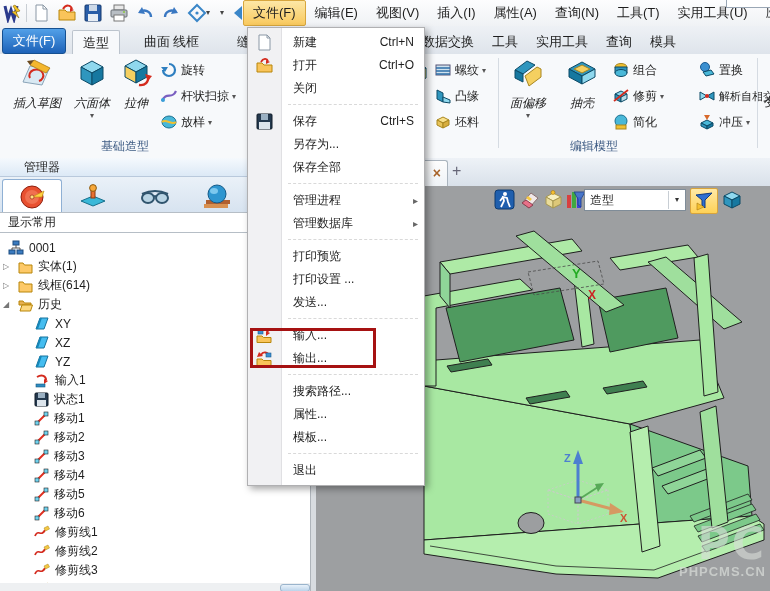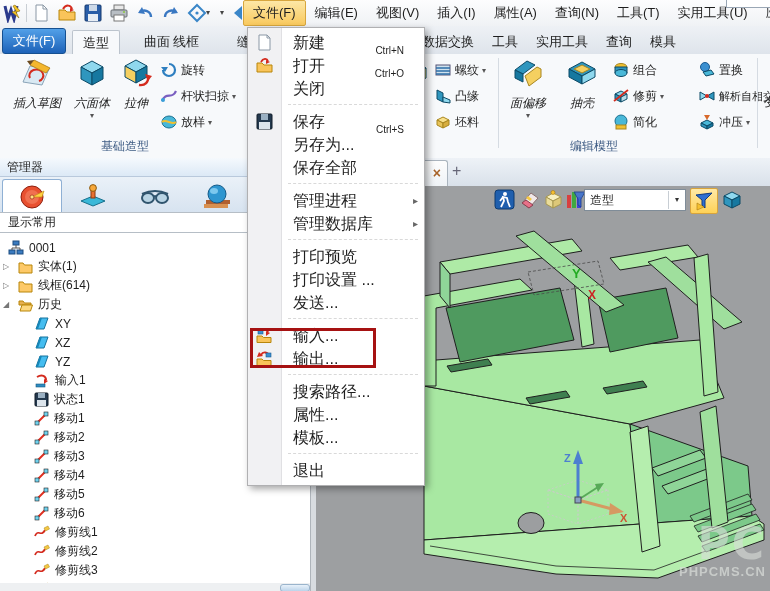--- a/index.html
+++ b/index.html
@@ -27,21 +27,21 @@
   .bigbtn{position:absolute;top:2px;text-align:center;cursor:pointer;font-style:italic;}
   .bigbtn .blabel{margin-top:2px;font-size:12px;white-space:nowrap;}
   .bigbtn .bdrop{font-size:8px;color:#555;line-height:8px;}
   .smallbtn{position:absolute;height:20px;display:flex;align-items:center;gap:3px;cursor:pointer;white-space:nowrap;}
   .smallbtn .sdrop{font-size:8px;color:#555;}
   .grplabel{position:absolute;top:84px;font-size:12px;color:#3c5a82;text-align:center;cursor:default;}
   .vsep{position:absolute;top:4px;width:1px;height:90px;background:#d5dbe2;}
 
   
   #manager{position:absolute;left:0;top:158px;width:310px;height:433px;background:#fff;border-right:1px solid #aeb4ba;}
-  #mgr-header{position:absolute;left:0;top:0;width:310px;height:19px;background:linear-gradient(#f5f9fd,#dcE9f6);border-bottom:1px solid #b9c9dc;line-height:19px;padding-left:7px;box-sizing:border-box;}
+  #mgr-header{position:absolute;left:0;top:0;width:310px;height:19px;background:linear-gradient(#f5f9fd,#dcE9f6);border-bottom:1px solid #b9c9dc;line-height:19px;padding-left:24px;box-sizing:border-box;}
   #mgr-tabs{position:absolute;left:0;top:19px;width:310px;height:35px;background:linear-gradient(#eaf1f8,#d7e3f0);border-bottom:1px solid #9db7d2;}
   .mtab{position:absolute;top:2px;width:58px;height:33px;display:flex;align-items:center;justify-content:center;cursor:pointer;}
   .mtab.active{background:#fff;border:1px solid #8fb0d4;border-bottom:none;border-radius:3px 3px 0 0;}
   #filter-bar{position:absolute;left:0;top:54px;width:310px;height:21px;background:#fff;border:1px solid #b6bec6;border-left:none;box-sizing:border-box;line-height:19px;padding-left:8px;cursor:pointer;}
   #tree{position:absolute;left:0;top:76px;width:310px;height:349px;background:#fff;overflow:hidden;}
   .trow{position:absolute;left:0;width:100%;height:19px;display:flex;align-items:center;cursor:pointer;}
   .texp{width:12px;text-align:center;font-size:8px;color:#777;flex:none;}
   .ti{flex:none;margin-right:5px;}
   .tlbl{font-size:12px;white-space:nowrap;}
   #mgr-hscroll{position:absolute;left:0;top:425px;width:310px;height:8px;background:#eef0f2;}
@@ -64,22 +64,22 @@
   #filter-btn{position:absolute;left:374px;top:1px;width:26px;height:24px;background:linear-gradient(#ffe9a6,#ffd257);border:1px solid #d8a43c;border-radius:2px;display:flex;align-items:center;justify-content:center;cursor:pointer;}
   #shade-btn{position:absolute;left:404px;top:2px;width:24px;height:22px;display:flex;align-items:center;justify-content:center;cursor:pointer;}
   #watermark{position:absolute;right:4px;bottom:12px;text-align:right;pointer-events:none;}
   #wm-logo{font-family:"DejaVu Sans",sans-serif;font-size:44px;font-weight:bold;letter-spacing:2px;line-height:40px;color:rgba(216,221,216,0.60);}
   #wm-site{font-size:13px;font-weight:bold;letter-spacing:1px;color:rgba(216,221,216,0.72);}
 
   
   #file-menu{position:absolute;left:247px;top:27px;width:178px;background:#fff;border:1px solid #b0b0b2;box-shadow:3px 3px 7px rgba(0,0,0,0.35);z-index:50;padding:3px 0;box-sizing:border-box;}
   #file-menu::before{content:"";position:absolute;left:0;top:0;bottom:0;width:33px;background:#f1f1f3;border-right:1px solid #e0e0e3;}
   .mi{position:relative;height:23px;line-height:23px;padding-left:45px;cursor:pointer;white-space:nowrap;}
-  .mi .milbl{font-size:16px;margin-top:44px;}
-  .mi .mishort{position:absolute;right:20px;font-size:10px;margin-top:8px;}
+  .mi .milbl{font-size:12px;margin-top:44px;}
+  .mi .mishort{position:absolute;right:10px;font-size:12px;}
   .mi .miarr{position:absolute;right:6px;font-size:10px;color:#666;}
   .mi .miico{position:absolute;left:8px;top:3px;}
   .mi.hl{background:linear-gradient(#fdeab2,#fbd571);border-top:1px solid #e2b055;border-bottom:1px solid #e2b055;line-height:21px;height:21px;}
   .msep{height:1px;border-top:1px dashed #d9d9d9;margin:4px 6px 4px 40px;}
   #anno-box{position:absolute;left:2px;top:300px;width:120px;height:34px;border:3px solid #a61212;z-index:60;pointer-events:none;}
 </style>
 </head>
 <body>
 
 <div id="app">

